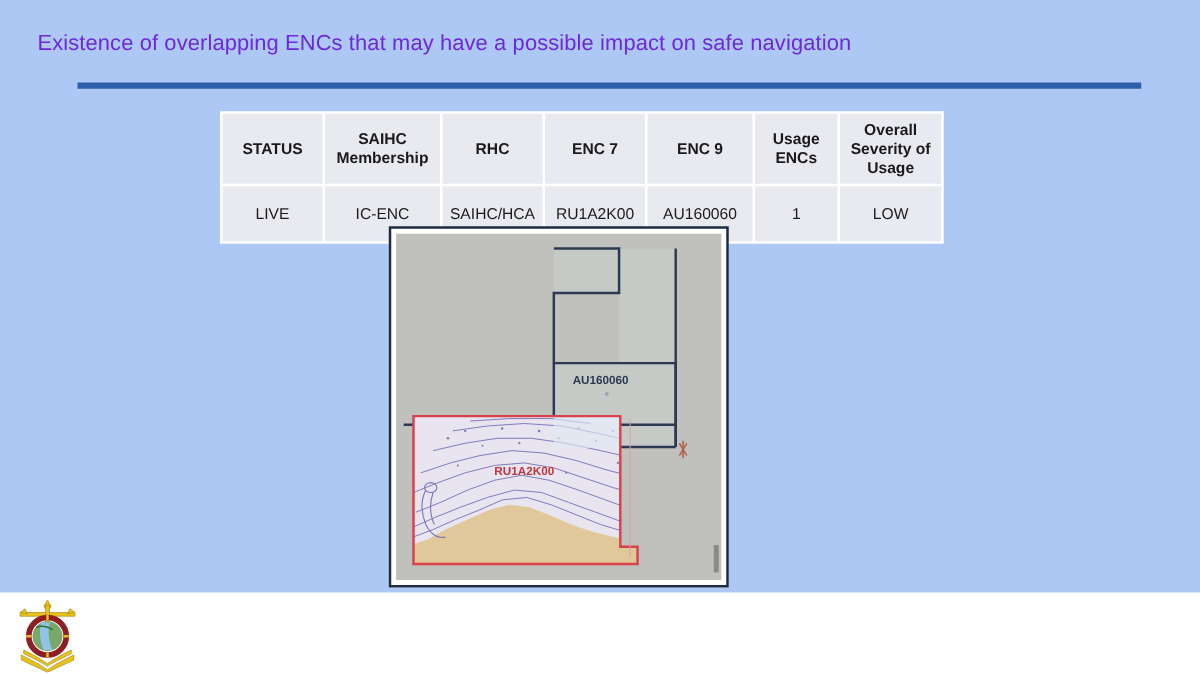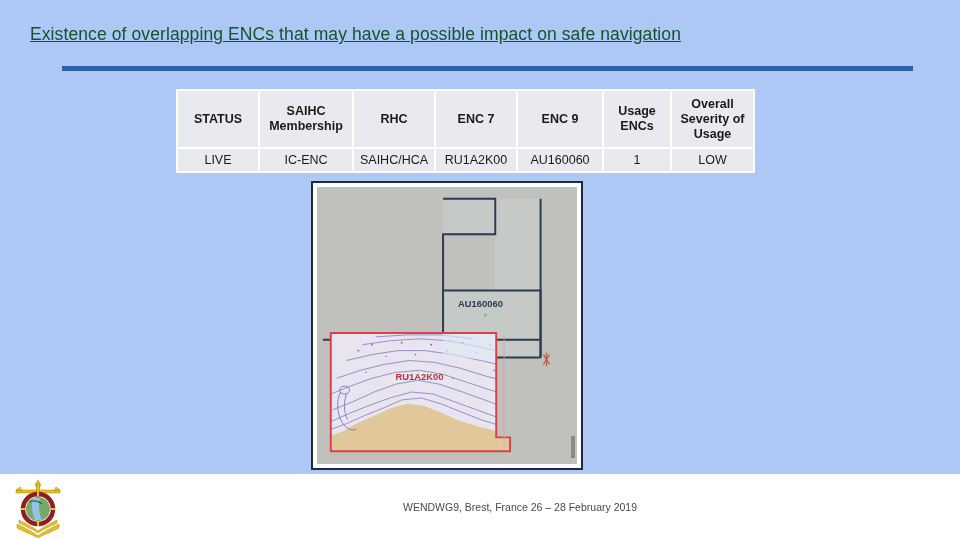--- a/index.html
+++ b/index.html
@@ -26,24 +26,23 @@
   }
 
   
   .slide-title {
     position: absolute;
     left: 30px;
     top: 22px;
     width: 900px;
     font-size: 17.5px;
     line-height: 24px;
-    color: #14532d;
+    color: #6d28d9;
     letter-spacing: 0.1px;
     white-space: nowrap;
-    text-decoration: underline;
   }
   .title-rule {
     position: absolute;
     left: 62px;
     top: 66px;
     width: 851px;
     height: 5px;
     background: #2f5fa8;
   }
 
@@ -72,21 +71,21 @@
   }
   table.enc-table th {
     font-size: 12.5px;
     font-weight: bold;
     line-height: 15px;
     height: 56px;
   }
   table.enc-table td {
     font-size: 12.5px;
     font-weight: normal;
-    height: 22px;
+    height: 44px;
   }
   td.status-live {
     font-weight: bold;
     color: #c00000;
   }
   
   col.c-status   { width: 80px; }
   col.c-renc     { width: 92px; }
   col.c-rhc      { width: 80px; }
   col.c-enc1     { width: 80px; }
@@ -335,15 +334,14 @@
 
     <g fill="#e8c01f">
       <rect x="28" y="14" width="2" height="4"></rect>
       <rect x="28" y="44" width="2" height="4"></rect>
       <rect x="12" y="30" width="4" height="2"></rect>
       <rect x="42" y="30" width="4" height="2"></rect>
     </g>
   </svg>
 
 
-  <div class="footer-event">WENDWG9, Brest, France 26 – 28 February 2019</div>
 
 </div>
 
 </body></html>

